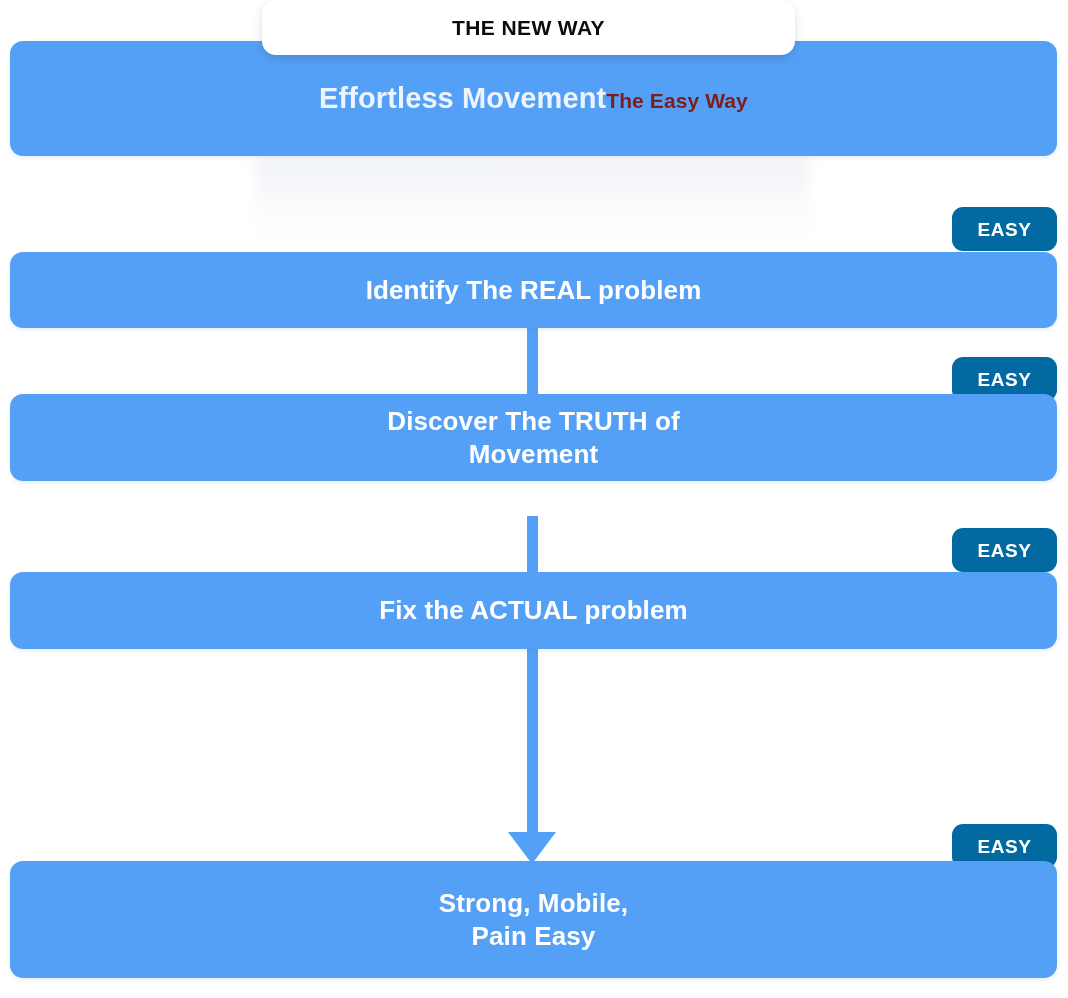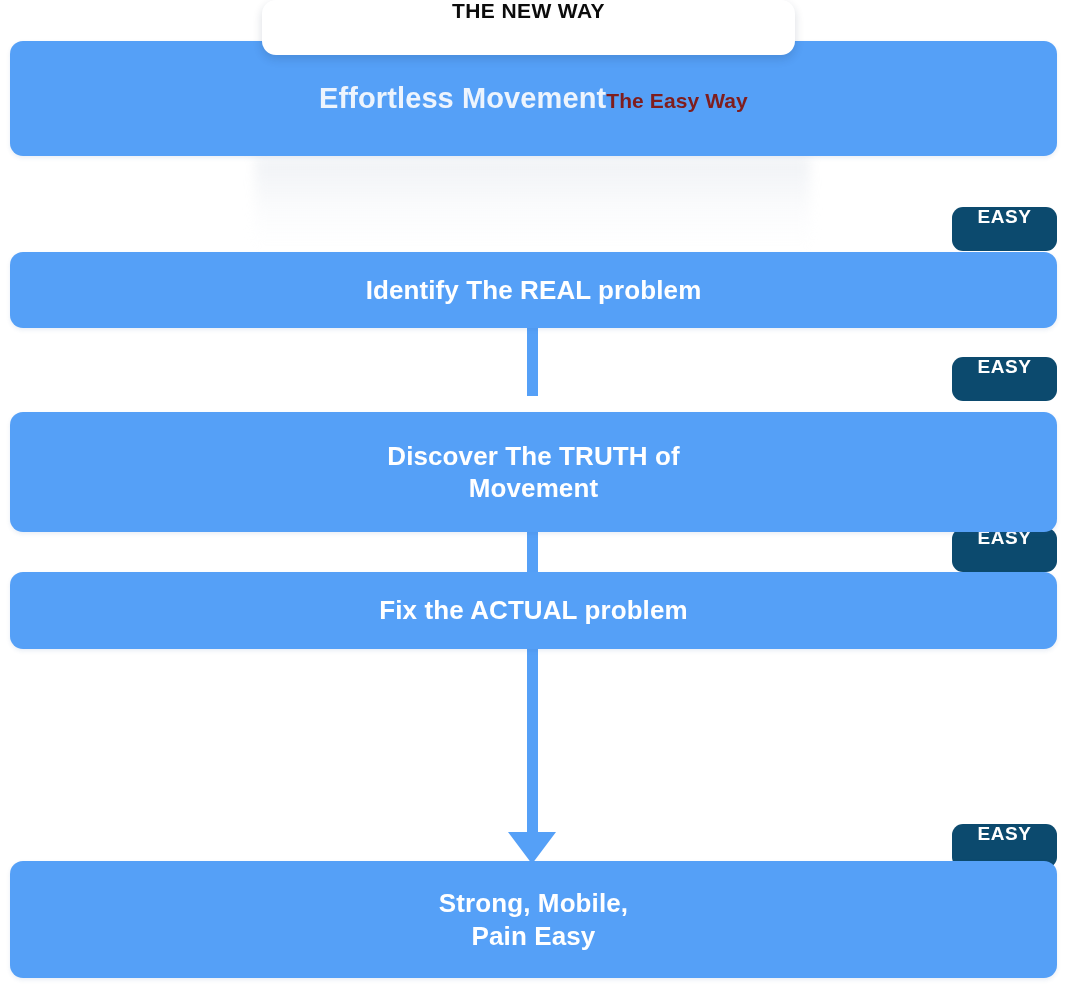--- a/index.html
+++ b/index.html
@@ -25,20 +25,21 @@
   .title-card {
     position: absolute;
     left: 262px;
     top: 0px;
     width: 533px;
     height: 55px;
     background: #ffffff;
     border-radius: 14px;
     box-shadow: 0 4px 10px rgba(20, 40, 70, 0.16);
     display: flex;
+    align-items: center;
     justify-content: center;
     z-index: 6;
   }
   .title-card-text {
     font-size: 21px;
     font-weight: bold;
     letter-spacing: 0.4px;
     color: #0c0c0c;
     text-align: center;
     line-height: 1;
@@ -99,33 +100,33 @@
     color: #ffffff;
     font-size: 26px;
     font-weight: bold;
     line-height: 1.25;
     text-align: center;
     letter-spacing: 0.1px;
     padding: 0 24px;
   }
 
   #node-1 { top: 252px; height: 76px; }
-  #node-2 { top: 412px; height: 120px; align-items: center; }
+  #node-2 { top: 394px; height: 87px; align-items: center; }
   #node-3 { top: 572px; height: 77px; }
   #node-4 { top: 861px; height: 117px; }
 
   
   .badge {
     position: absolute;
     width: 105px;
     height: 44px;
-    background: #0c4a6e;
+    background: #0369a1;
     border-radius: 11px;
     display: flex;
-    align-items: flex-start;
+    align-items: center;
     justify-content: center;
     z-index: 2;
   }
   .badge-text {
     color: #ffffff;
     font-size: 19px;
     font-weight: bold;
     letter-spacing: 0.6px;
     line-height: 1;
   }

